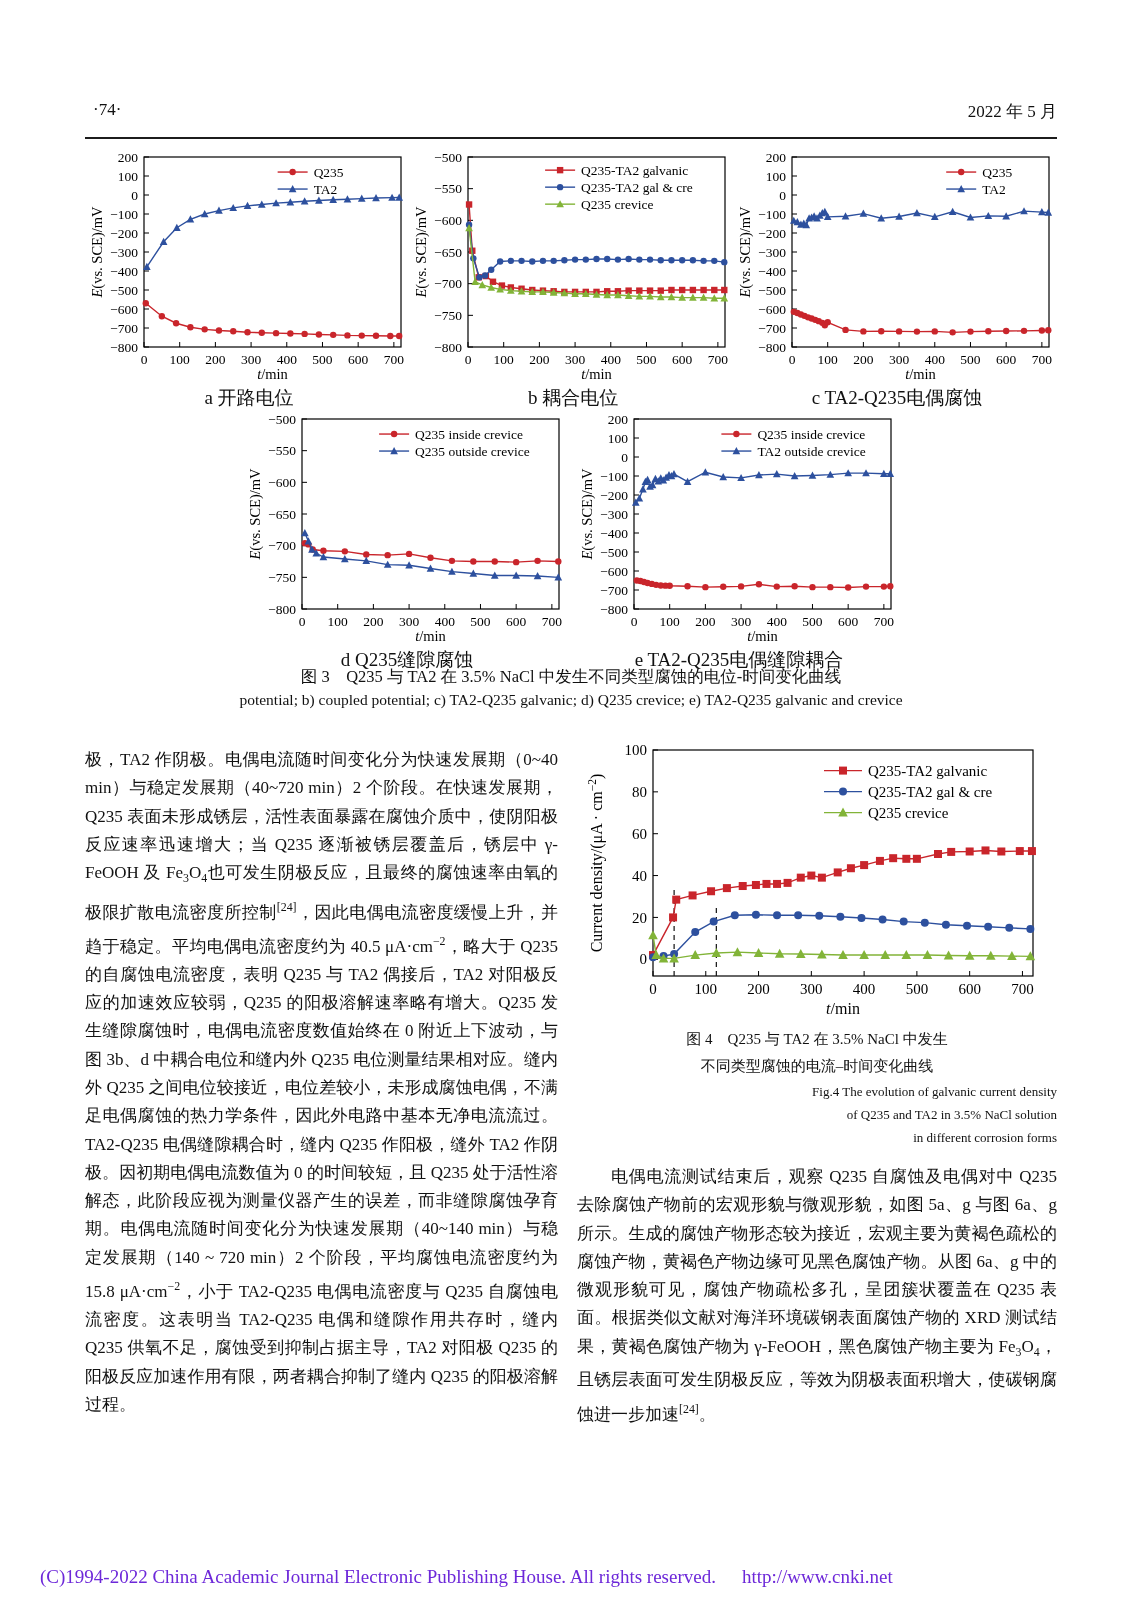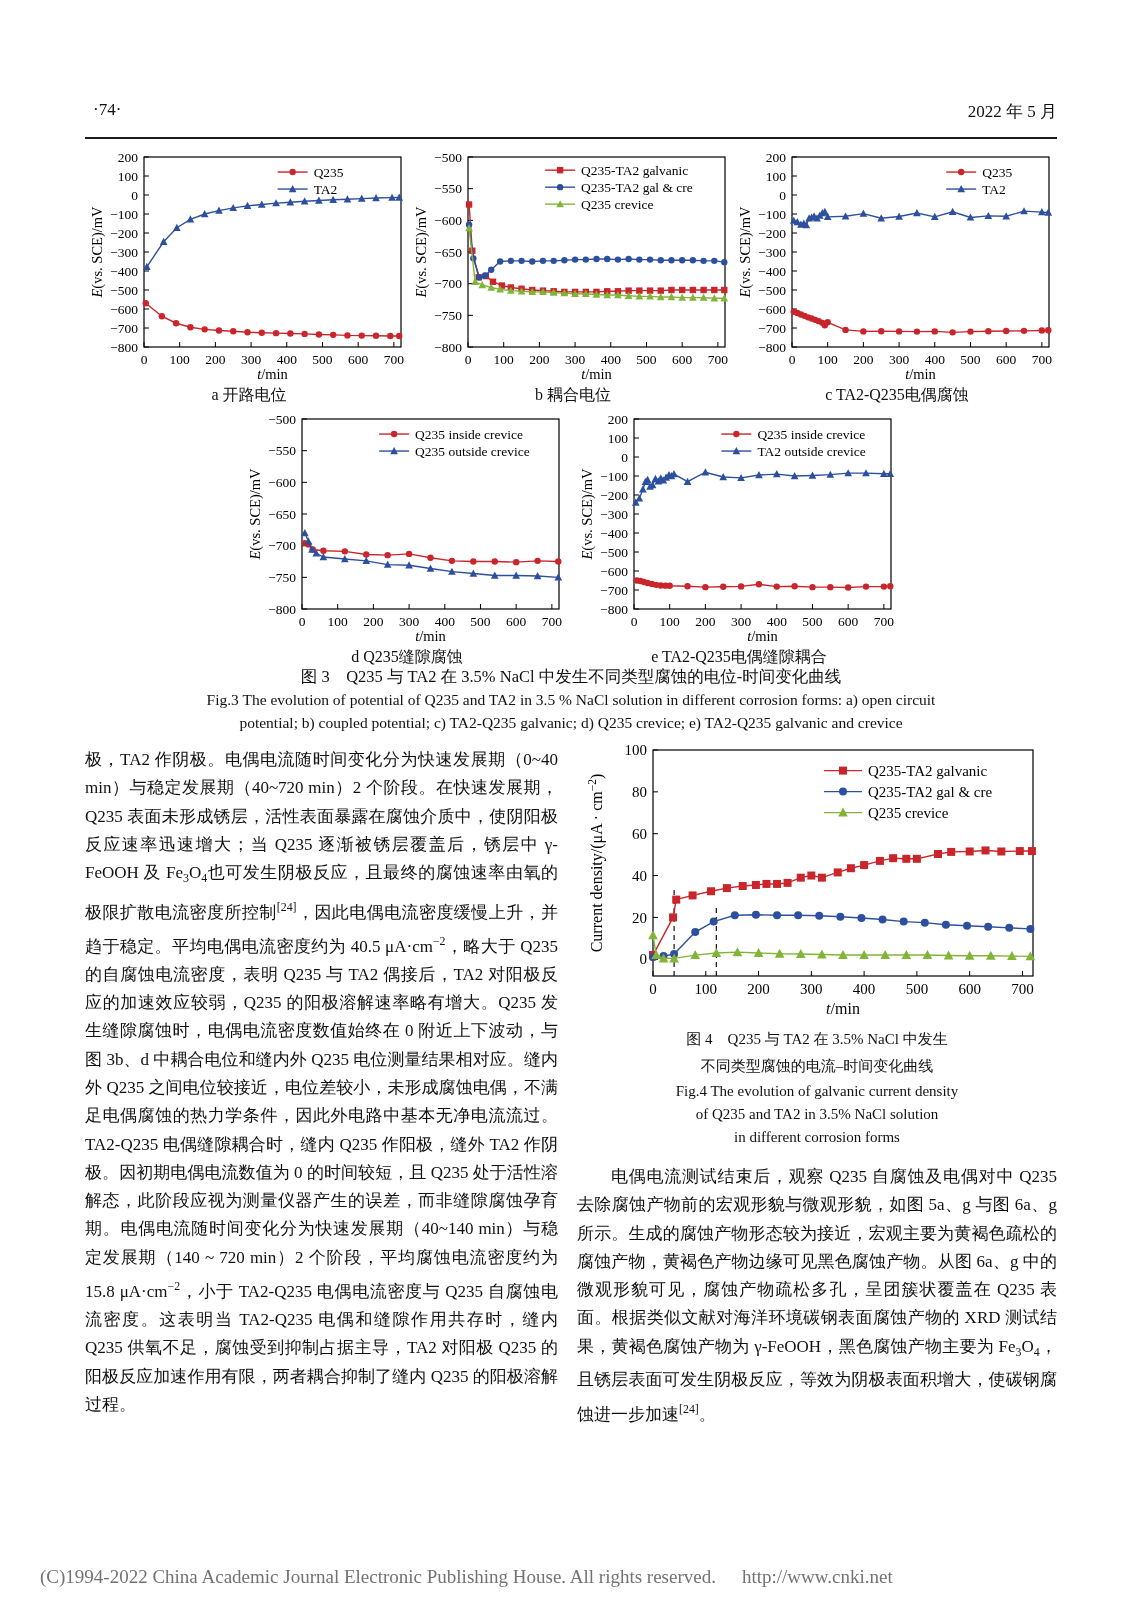--- a/index.html
+++ b/index.html
@@ -8,39 +8,39 @@
   
   .hdr{position:absolute;top:98px;left:85px;width:972px;height:30px;font-size:17px;}
   .hdr .pno{position:absolute;left:8px;top:2px;}
   .hdr .jt{position:absolute;left:0;right:0;top:2px;text-align:center;letter-spacing:14px;}
   .hdr .dt{position:absolute;right:0;top:2px;}
   .hdr-rule{position:absolute;top:137px;left:85px;width:972px;height:2px;background:#1c1c1c;}
   
   .f3r1{position:absolute;top:149px;left:88px;width:970px;display:flex;justify-content:space-between;}
   .f3r2{position:absolute;top:411px;left:88px;width:970px;display:flex;justify-content:center;gap:10px;}
   .chart-block{display:flex;flex-direction:column;align-items:center;}
-  .chart-caption{font-size:16px;margin-top:2px;}
+  .chart-caption{font-size:19px;margin-top:2px;}
   .f3cap{position:absolute;top:666px;left:60px;width:1022px;text-align:center;}
   .f3cap .cn{font-size:16.5px;}
   .f3cap .en{font-size:15.5px;line-height:23px;}
   
   .lcol{position:absolute;top:746px;left:85px;width:473px;font-size:17px;line-height:28.3px;
         text-align:justify;text-justify:inter-ideograph;}
   .rcol{position:absolute;top:742px;left:577px;width:480px;}
   .f4wrap{text-align:center;}
   .f4cap{text-align:center;margin-top:4px;}
   .f4cap .cn{font-size:15px;line-height:27px;}
-  .f4cap .en{font-size:15px;line-height:23px;}
+  .f4cap .en{font-size:13px;line-height:23px;text-align:right;}
   .sec-h{margin-top:20px;font-weight:bold;font-size:19px;
          font-family:"Liberation Sans","DejaVu Sans",sans-serif;}
   .sec-h .num{margin-right:18px;}
   .rpara{margin-top:14px;font-size:17px;line-height:28.3px;text-align:justify;text-indent:2em;}
   sup{font-size:70%;} sub{font-size:70%;}
   
-  .ftr{position:absolute;top:1566px;left:40px;width:1060px;color:#737373;font-size:19px;}
+  .ftr{position:absolute;top:1566px;left:40px;width:1060px;color:#6d28d9;font-size:19px;}
   .ftr .url{margin-left:26px;}
   svg text{font-family:"Liberation Serif","DejaVu Serif",serif;}
 </style>
 </head>
 <body>
 
 <div class="page">
 
   <div class="hdr">
     <span class="pno">·74·</span>
@@ -556,21 +556,20 @@
           <line x1="143.38" y1="40.05" x2="173.38" y2="40.05" stroke="#2d509e" stroke-width="1.4"></line>
           <polygon points="158.38,36.05 162.22,43.25 154.54,43.25" fill="#2d509e"></polygon>
           <text x="179.38" y="44.775" font-size="13.5">TA2 outside crevice</text>
         </svg>
       <div class="chart-caption">e TA2-Q235电偶缝隙耦合</div>
     </div>
   </div>
 
   <div class="f3cap">
     <div class="cn">图 3　Q235 与 TA2 在 3.5% NaCl 中发生不同类型腐蚀的电位-时间变化曲线</div>
-    <div class="en">Fig.3 The evolution of potential of Q235 and TA2 in 3.5 % NaCl solution in different corrosion forms: a) open circuit</div>
     <div class="en">potential; b) coupled potential; c) TA2-Q235 galvanic; d) Q235 crevice; e) TA2-Q235 galvanic and crevice</div>
   </div>
 
   <div class="lcol"><span>极，TA2 作阴极。电偶电流随时间变化分为快速发展期（0~40 min）与稳定发展期（40~720 min）2 个阶段。在快速发展期，Q235 表面未形成锈层，活性表面暴露在腐蚀介质中，使阴阳极反应速率迅速增大；当 Q235 逐渐被锈层覆盖后，锈层中 γ-FeOOH 及 Fe</span><sub>3</sub><span>O</span><sub>4</sub><span>也可发生阴极反应，且最终的腐蚀速率由氧的极限扩散电流密度所控制</span><sup>[24]</sup><span>，因此电偶电流密度缓慢上升，并趋于稳定。平均电偶电流密度约为 40.5 μA·cm</span><sup>−2</sup><span>，略大于 Q235 的自腐蚀电流密度，表明 Q235 与 TA2 偶接后，TA2 对阳极反应的加速效应较弱，Q235 的阳极溶解速率略有增大。Q235 发生缝隙腐蚀时，电偶电流密度数值始终在 0 附近上下波动，与图 3b、d 中耦合电位和缝内外 Q235 电位测量结果相对应。缝内外 Q235 之间电位较接近，电位差较小，未形成腐蚀电偶，不满足电偶腐蚀的热力学条件，因此外电路中基本无净电流流过。TA2-Q235 电偶缝隙耦合时，缝内 Q235 作阳极，缝外 TA2 作阴极。因初期电偶电流数值为 0 的时间较短，且 Q235 处于活性溶解态，此阶段应视为测量仪器产生的误差，而非缝隙腐蚀孕育期。电偶电流随时间变化分为快速发展期（40~140 min）与稳定发展期（140 ~ 720 min）2 个阶段，平均腐蚀电流密度约为 15.8 μA·cm</span><sup>−2</sup><span>，小于 TA2-Q235 电偶电流密度与 Q235 自腐蚀电流密度。这表明当 TA2-Q235 电偶和缝隙作用共存时，缝内 Q235 供氧不足，腐蚀受到抑制占据主导，TA2 对阳极 Q235 的阳极反应加速作用有限，两者耦合抑制了缝内 Q235 的阳极溶解过程。</span></div>
 
   <div class="rcol">
     <div class="f4wrap">
       <svg width="460" height="276" viewBox="0 0 460 276">
           <rect x="66" y="8" width="380" height="226" fill="none" stroke="#000" stroke-width="1.2"></rect>
           <line x1="66" y1="234" x2="66" y2="229" stroke="#000" stroke-width="1"></line>

